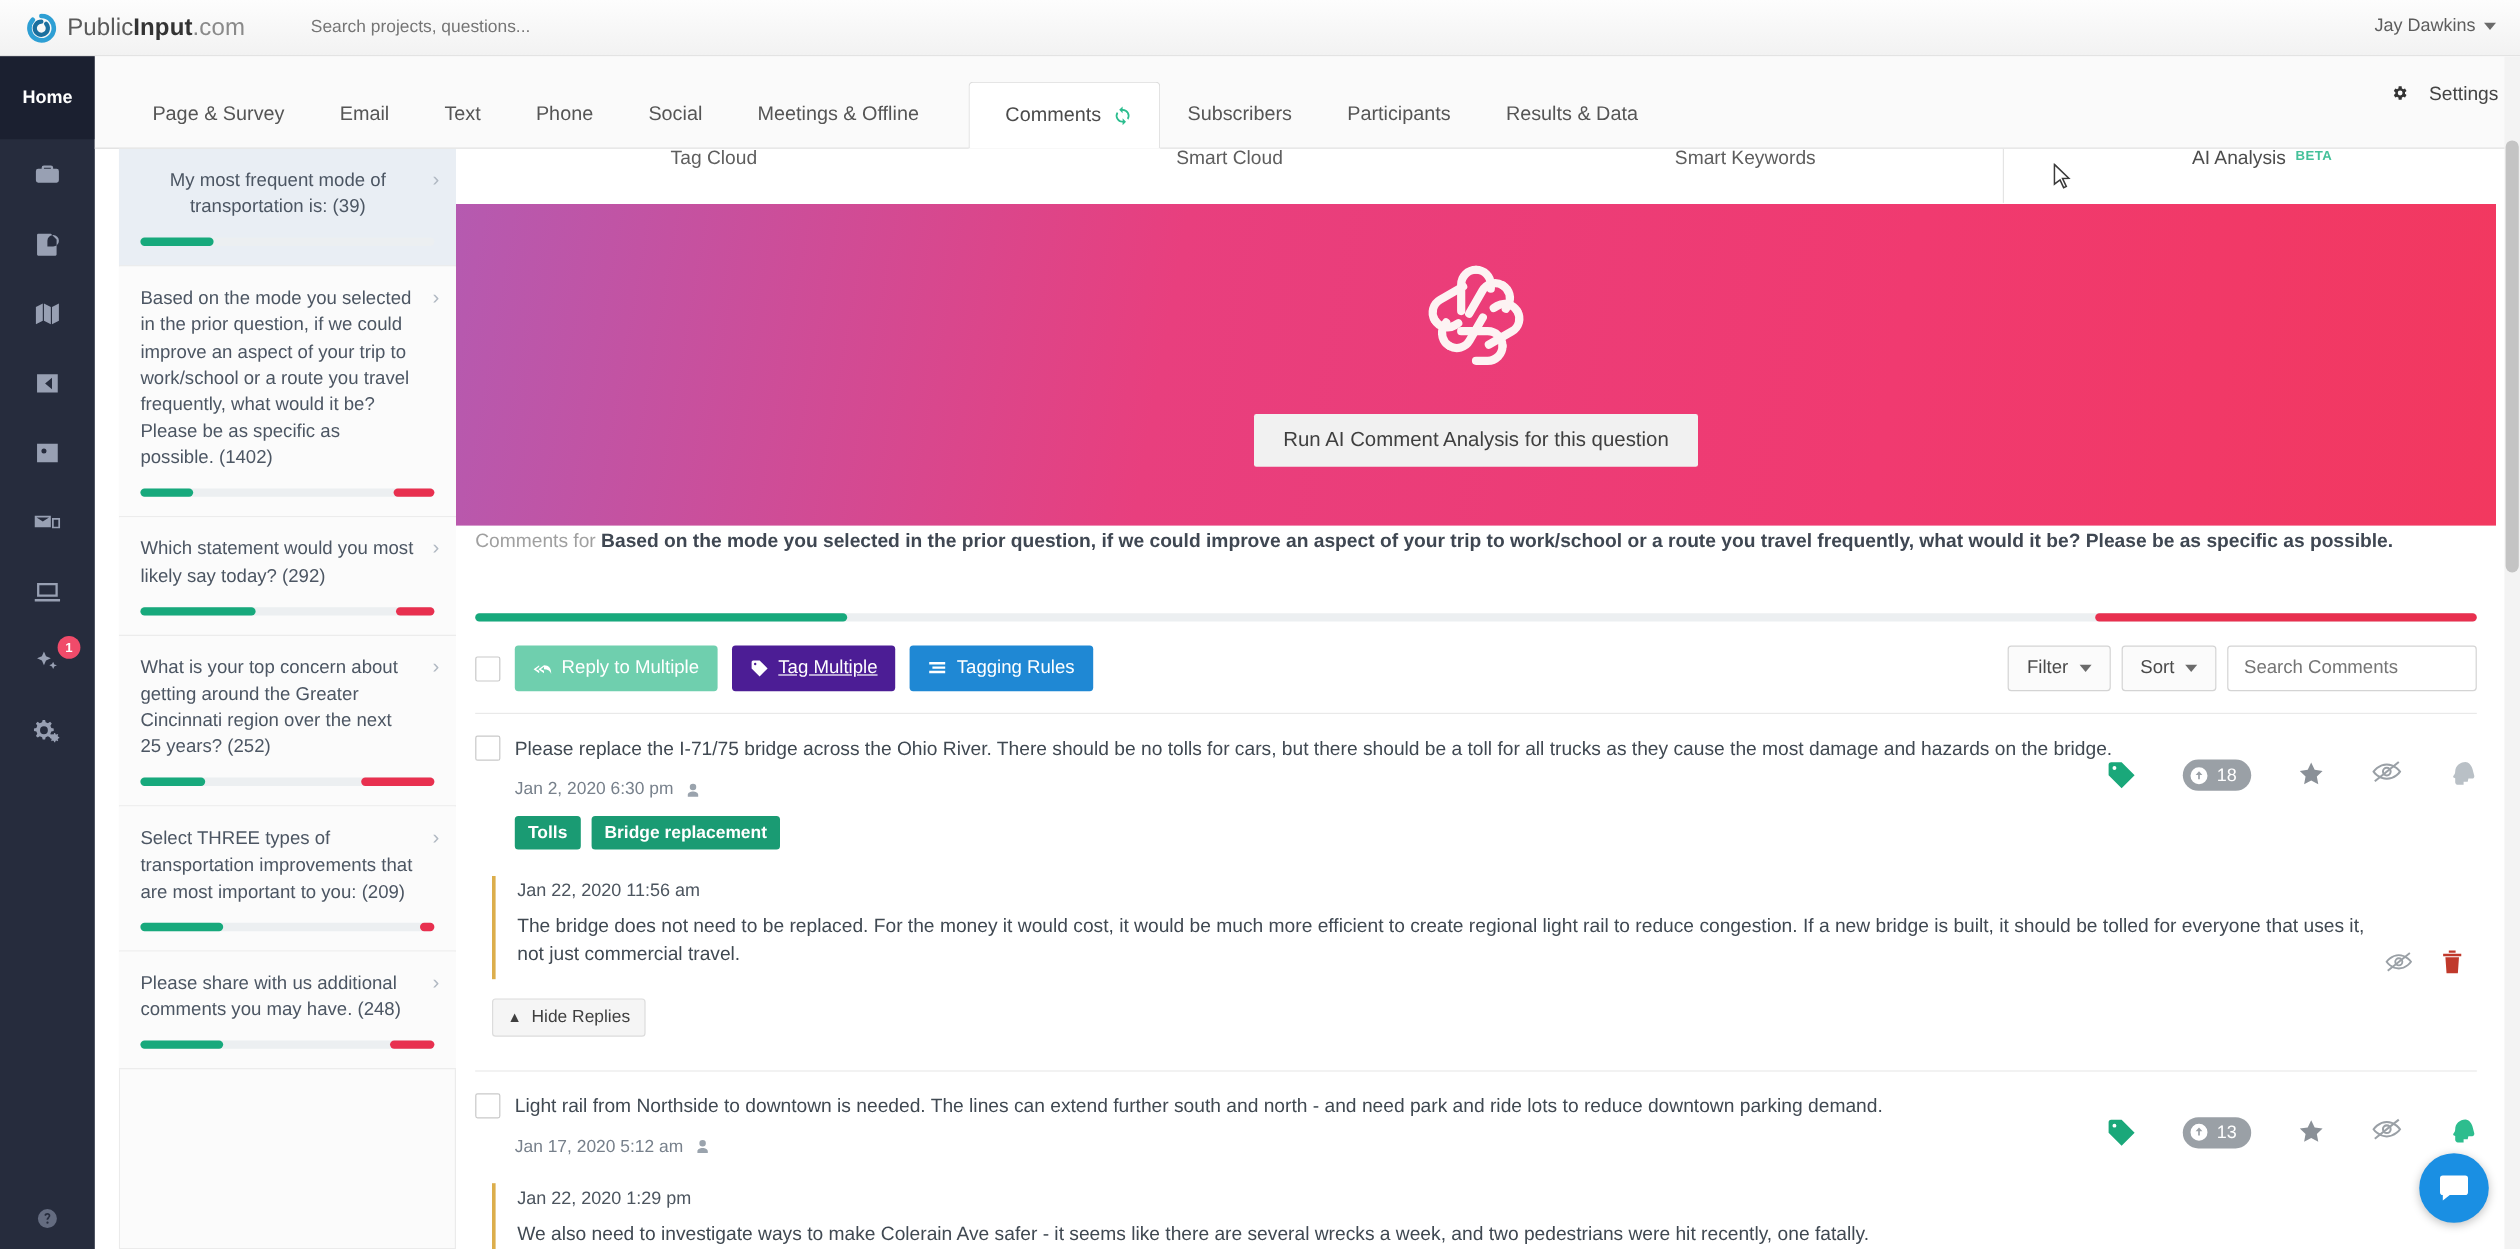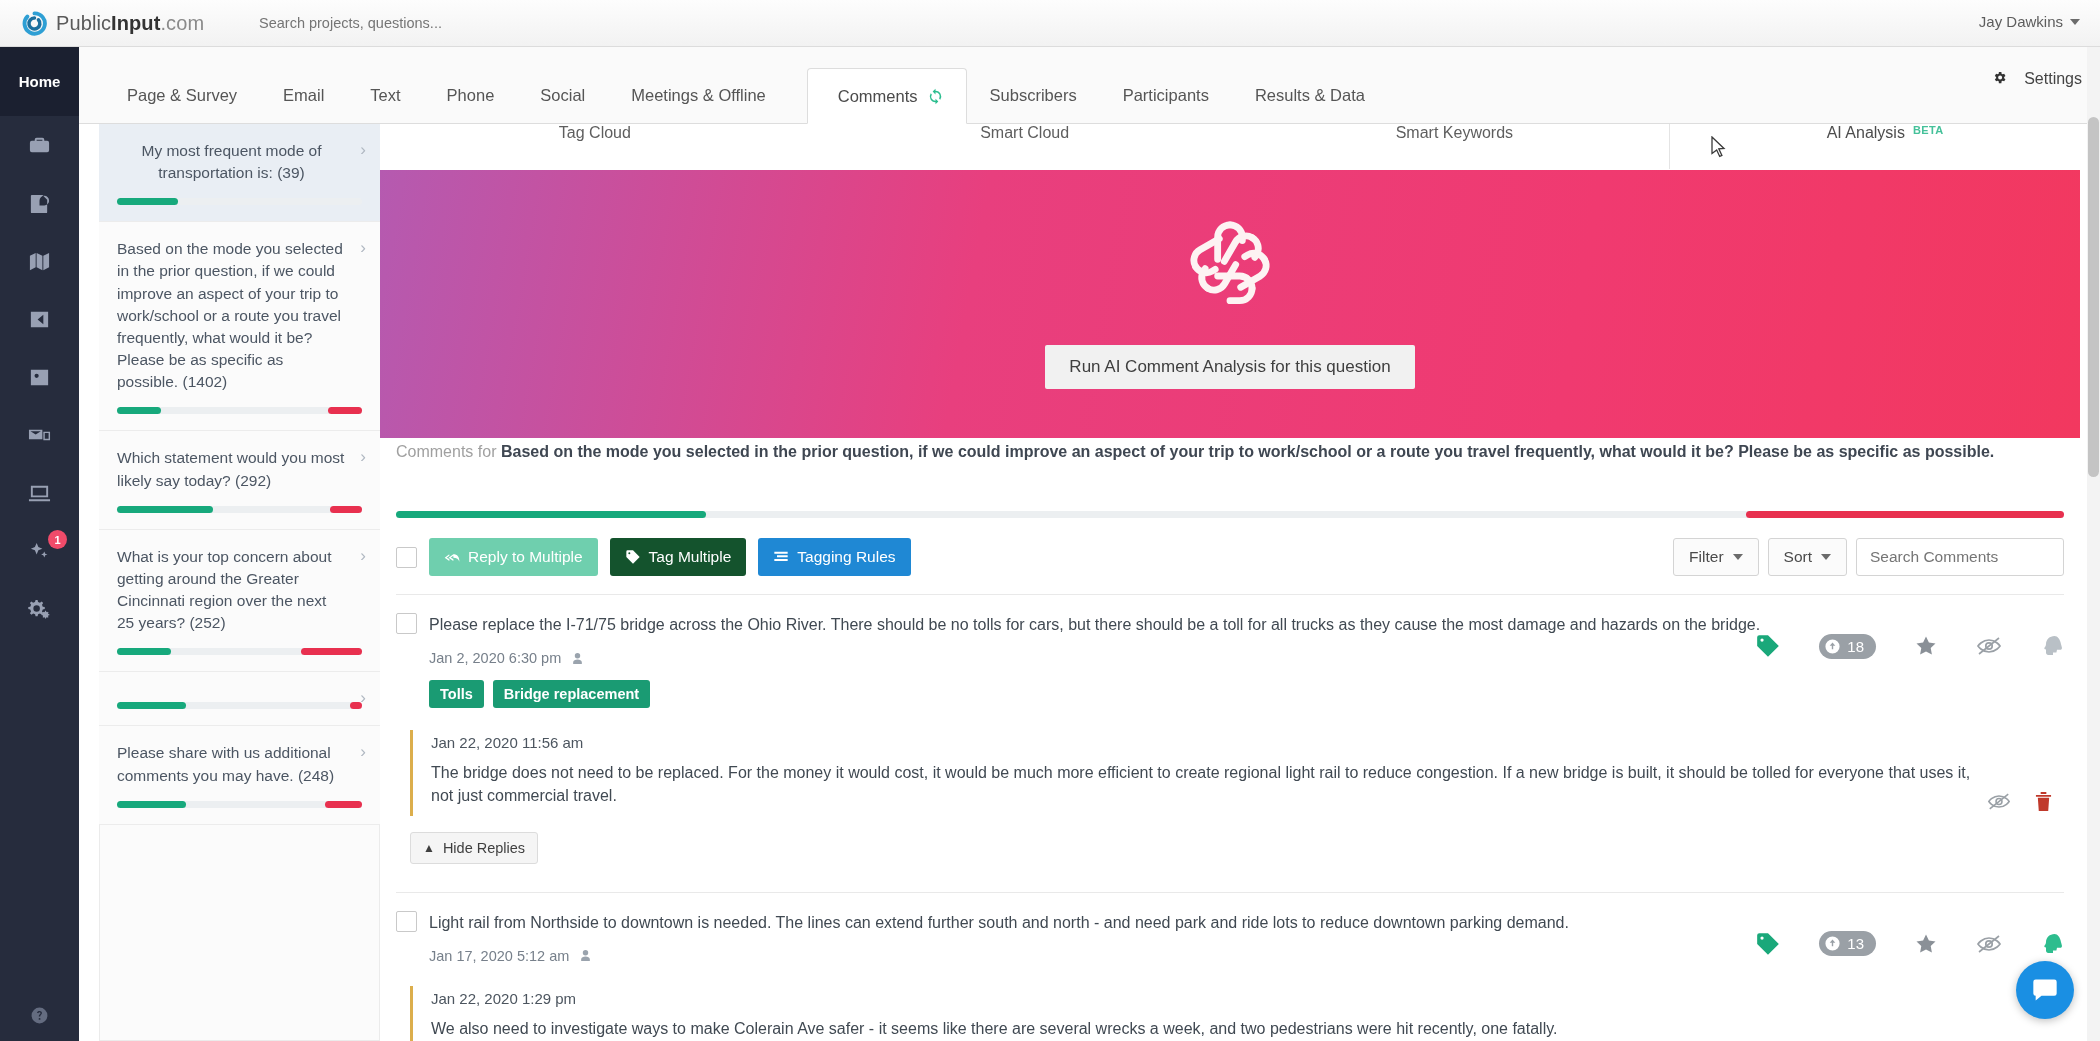--- a/index.html
+++ b/index.html
@@ -162,21 +162,21 @@
   }
   .tb-btn {
     margin-left: 12px; height: 38px; display: flex; align-items: center; gap: 8px;
     padding: 0 15px; border-radius: 3px; color: #ffffff; font-size: 15.5px;
     cursor: pointer; white-space: nowrap; border: none;
     font-family: "Liberation Sans", sans-serif;
     text-align: center;
   }
   .tb-btn svg { width: 16px; height: 16px; fill: #ffffff; }
   .tb-reply { background: #6fcfae; }
-  .tb-tag { background: #14532d; }
+  .tb-tag { background: #4c1d95; text-decoration: underline; }
   .tb-rules { background: #1f88d4; }
   .toolbar-right {
     margin-left: auto; display: flex; align-items: center; gap: 9px;
   }
   .pill-btn {
     height: 38px; display: flex; align-items: center; gap: 9px; padding: 0 15px;
     background: #fbfbfb; border: 1px solid #d4d4d4; border-radius: 3px;
     font-size: 15.5px; color: #4a4a4a; cursor: pointer;
     font-family: "Liberation Sans", sans-serif;
   }
@@ -196,21 +196,21 @@
   .c-body { margin-left: 12px; flex: 1; min-width: 0; }
   .c-text { font-size: 16px; color: #404952; line-height: 1.45; padding-right: 250px; }
   .c-meta { margin-top: 14px; font-size: 14.5px; color: #77808b; display: flex; align-items: center; gap: 10px; }
   .c-meta svg { width: 13px; height: 13px; fill: #9aa3ad; }
   .c-tags { margin-top: 14px; display: flex; gap: 9px; }
   .c-tag {
     background: #1a9b73; color: #fff; font-size: 14.5px; font-weight: 700;
     padding: 6px 11px; border-radius: 3px; cursor: pointer;
   }
   .c-actions {
-    position: absolute; right: 0; display: flex; align-items: center; gap: 38px;
+    position: absolute; right: 0; display: flex; gap: 38px;
   }
   .c-actions svg { cursor: pointer; }
   .ic-tag { width: 26px; height: 26px; fill: #1aa87a; }
   .vote-pill {
     display: flex; align-items: center; gap: 6px; background: #9aa0a6; color: #fff;
     border-radius: 13px; padding: 4px 12px 4px 5px; font-size: 15px; cursor: pointer;
   }
   .vote-pill svg { width: 17px; height: 17px; fill: #ffffff; }
   .ic-star { width: 24px; height: 24px; fill: #8a9097; }
   .ic-eye { width: 26px; height: 20px; fill: none; stroke: #9aa0a6; stroke-width: 1.7; }
@@ -418,20 +418,21 @@
   </div>
   <div class="qitem">
     <div class="qitem-text">What is your top concern about getting around the Greater Cincinnati region over the next 25 years? (252)</div>
     <span class="qchev">›</span>
     <div class="qbar">
       <div class="grn" style="width:22%"></div>
       <div class="red" style="width:25%"></div>
     </div>
   </div>
   <div class="qitem">
+    <div class="qitem-text">Select THREE types of transportation improvements that are most important to you: (209)</div>
     <span class="qchev">›</span>
     <div class="qbar">
       <div class="grn" style="width:28%"></div>
       <div class="red" style="width:5%"></div>
     </div>
   </div>
   <div class="qitem">
     <div class="qitem-text">Please share with us additional comments you may have. (248)</div>
     <span class="qchev">›</span>
     <div class="qbar">

